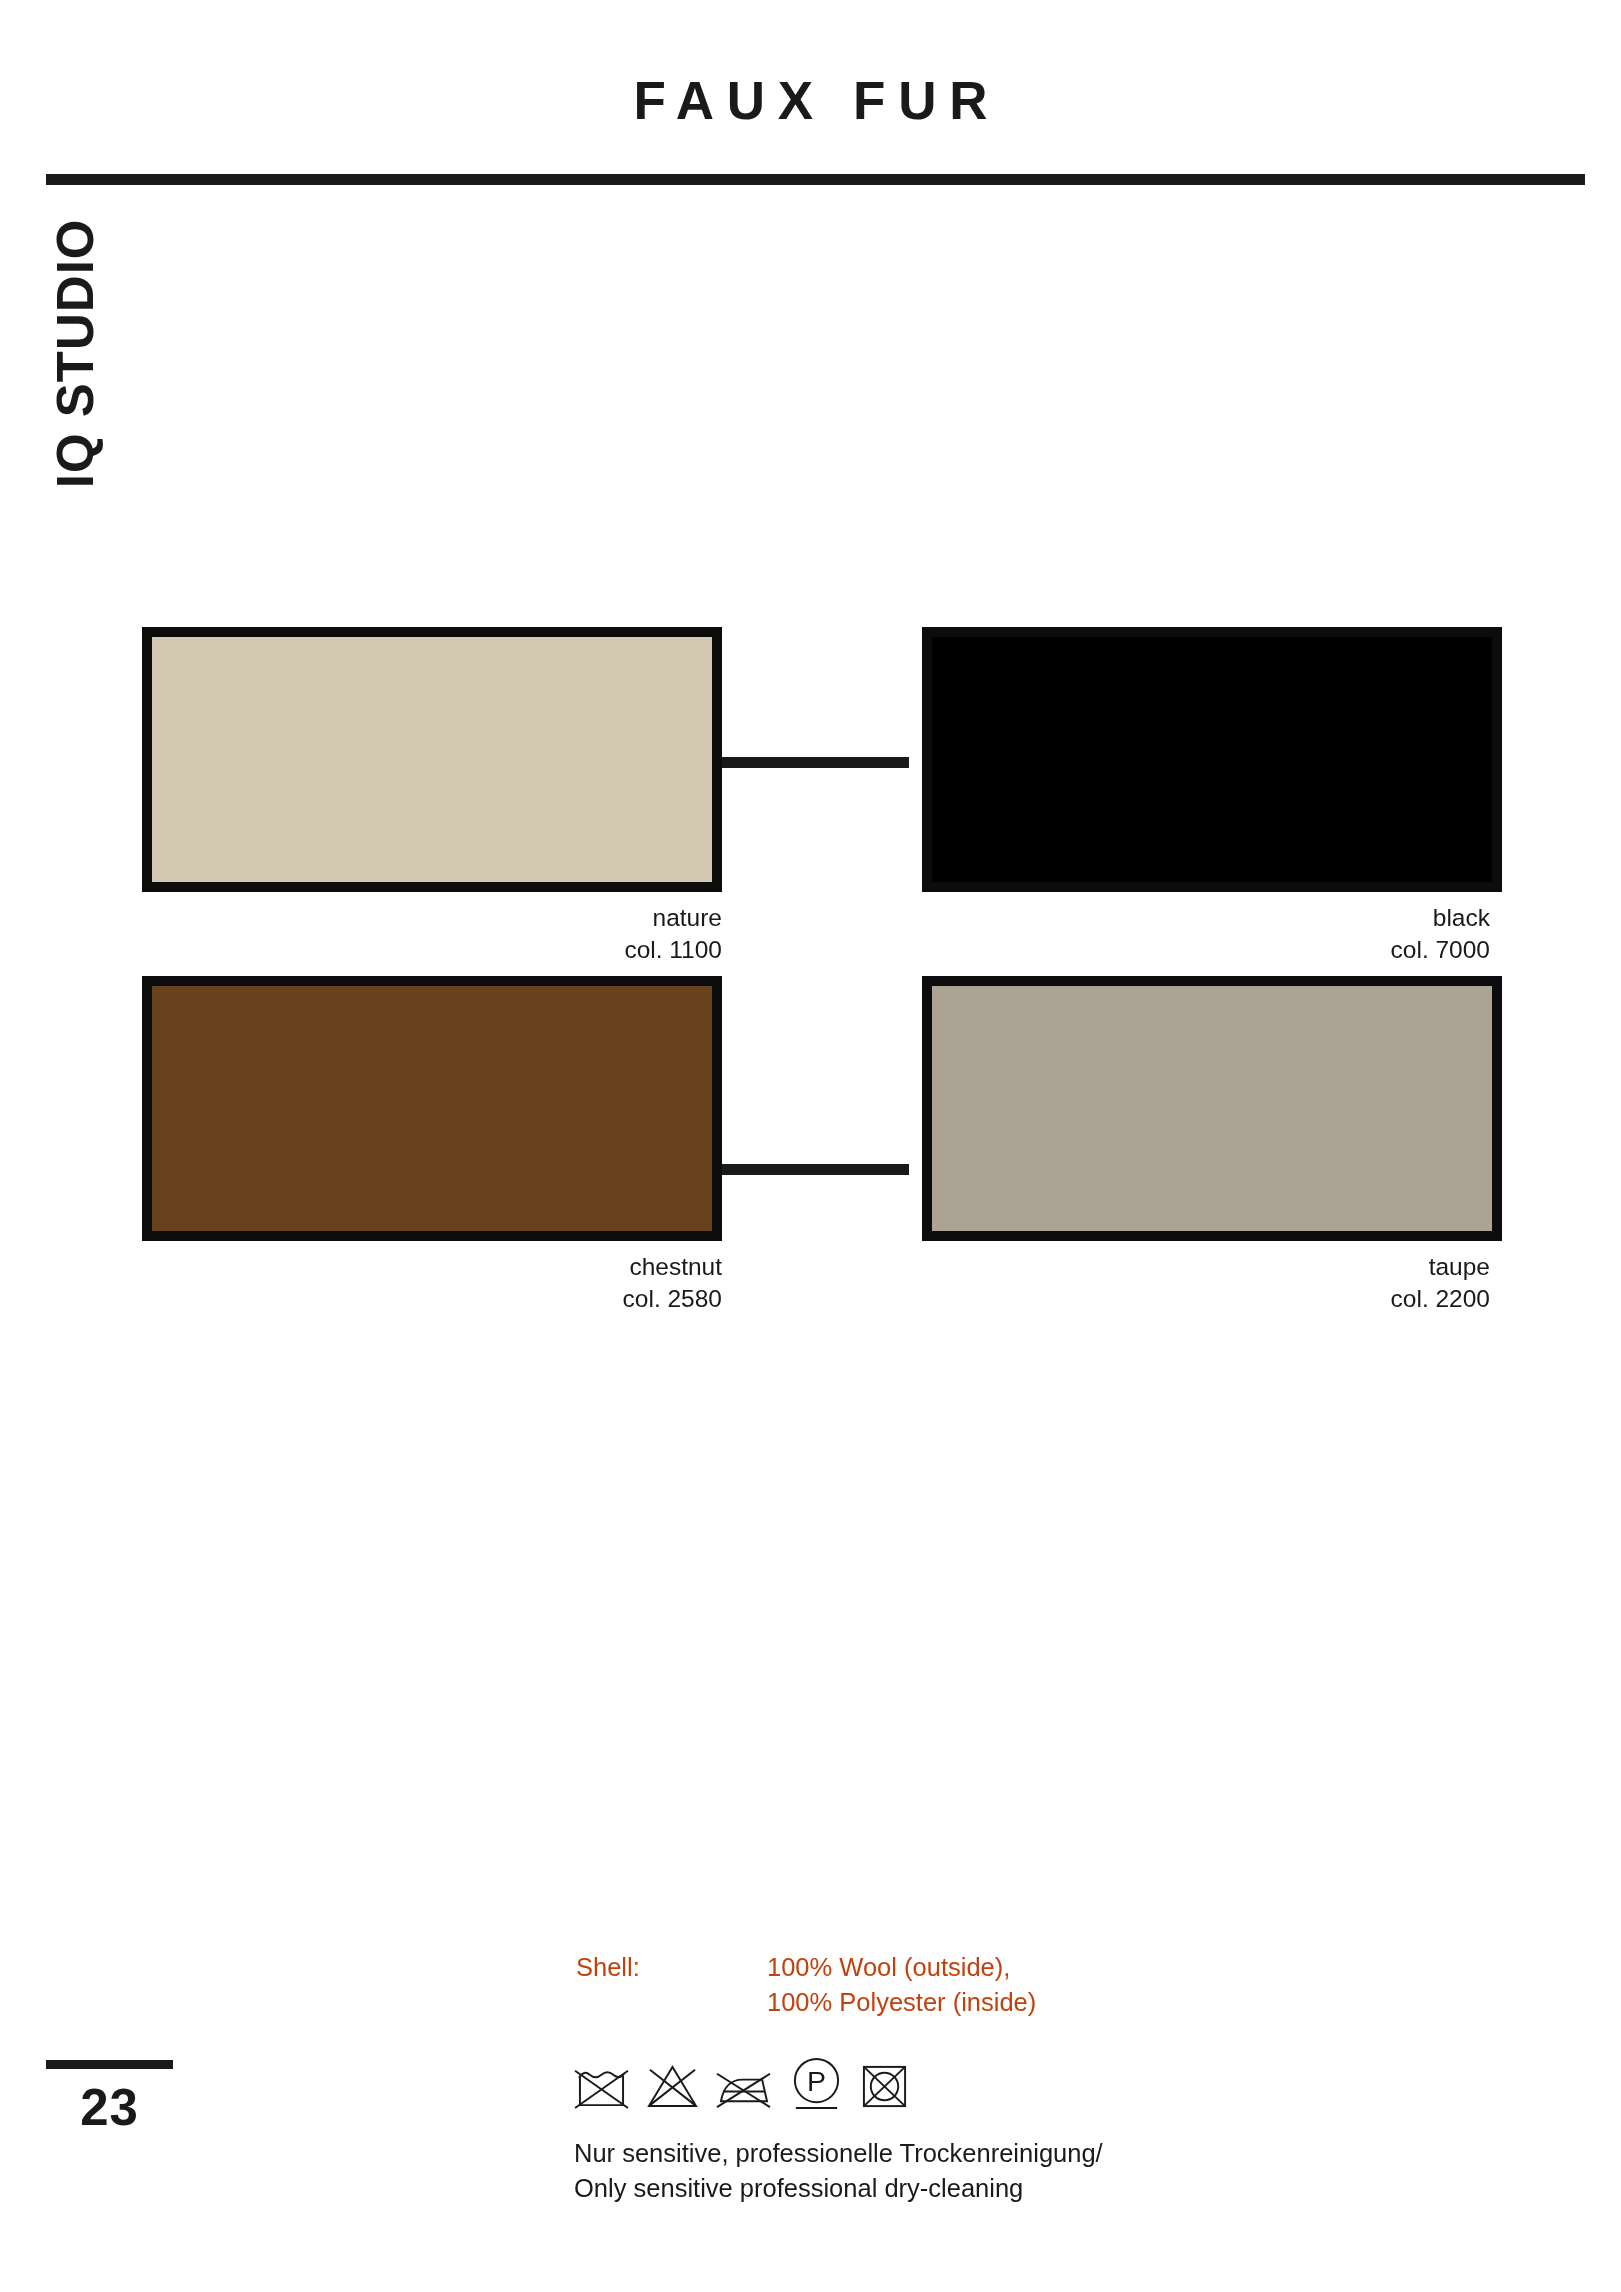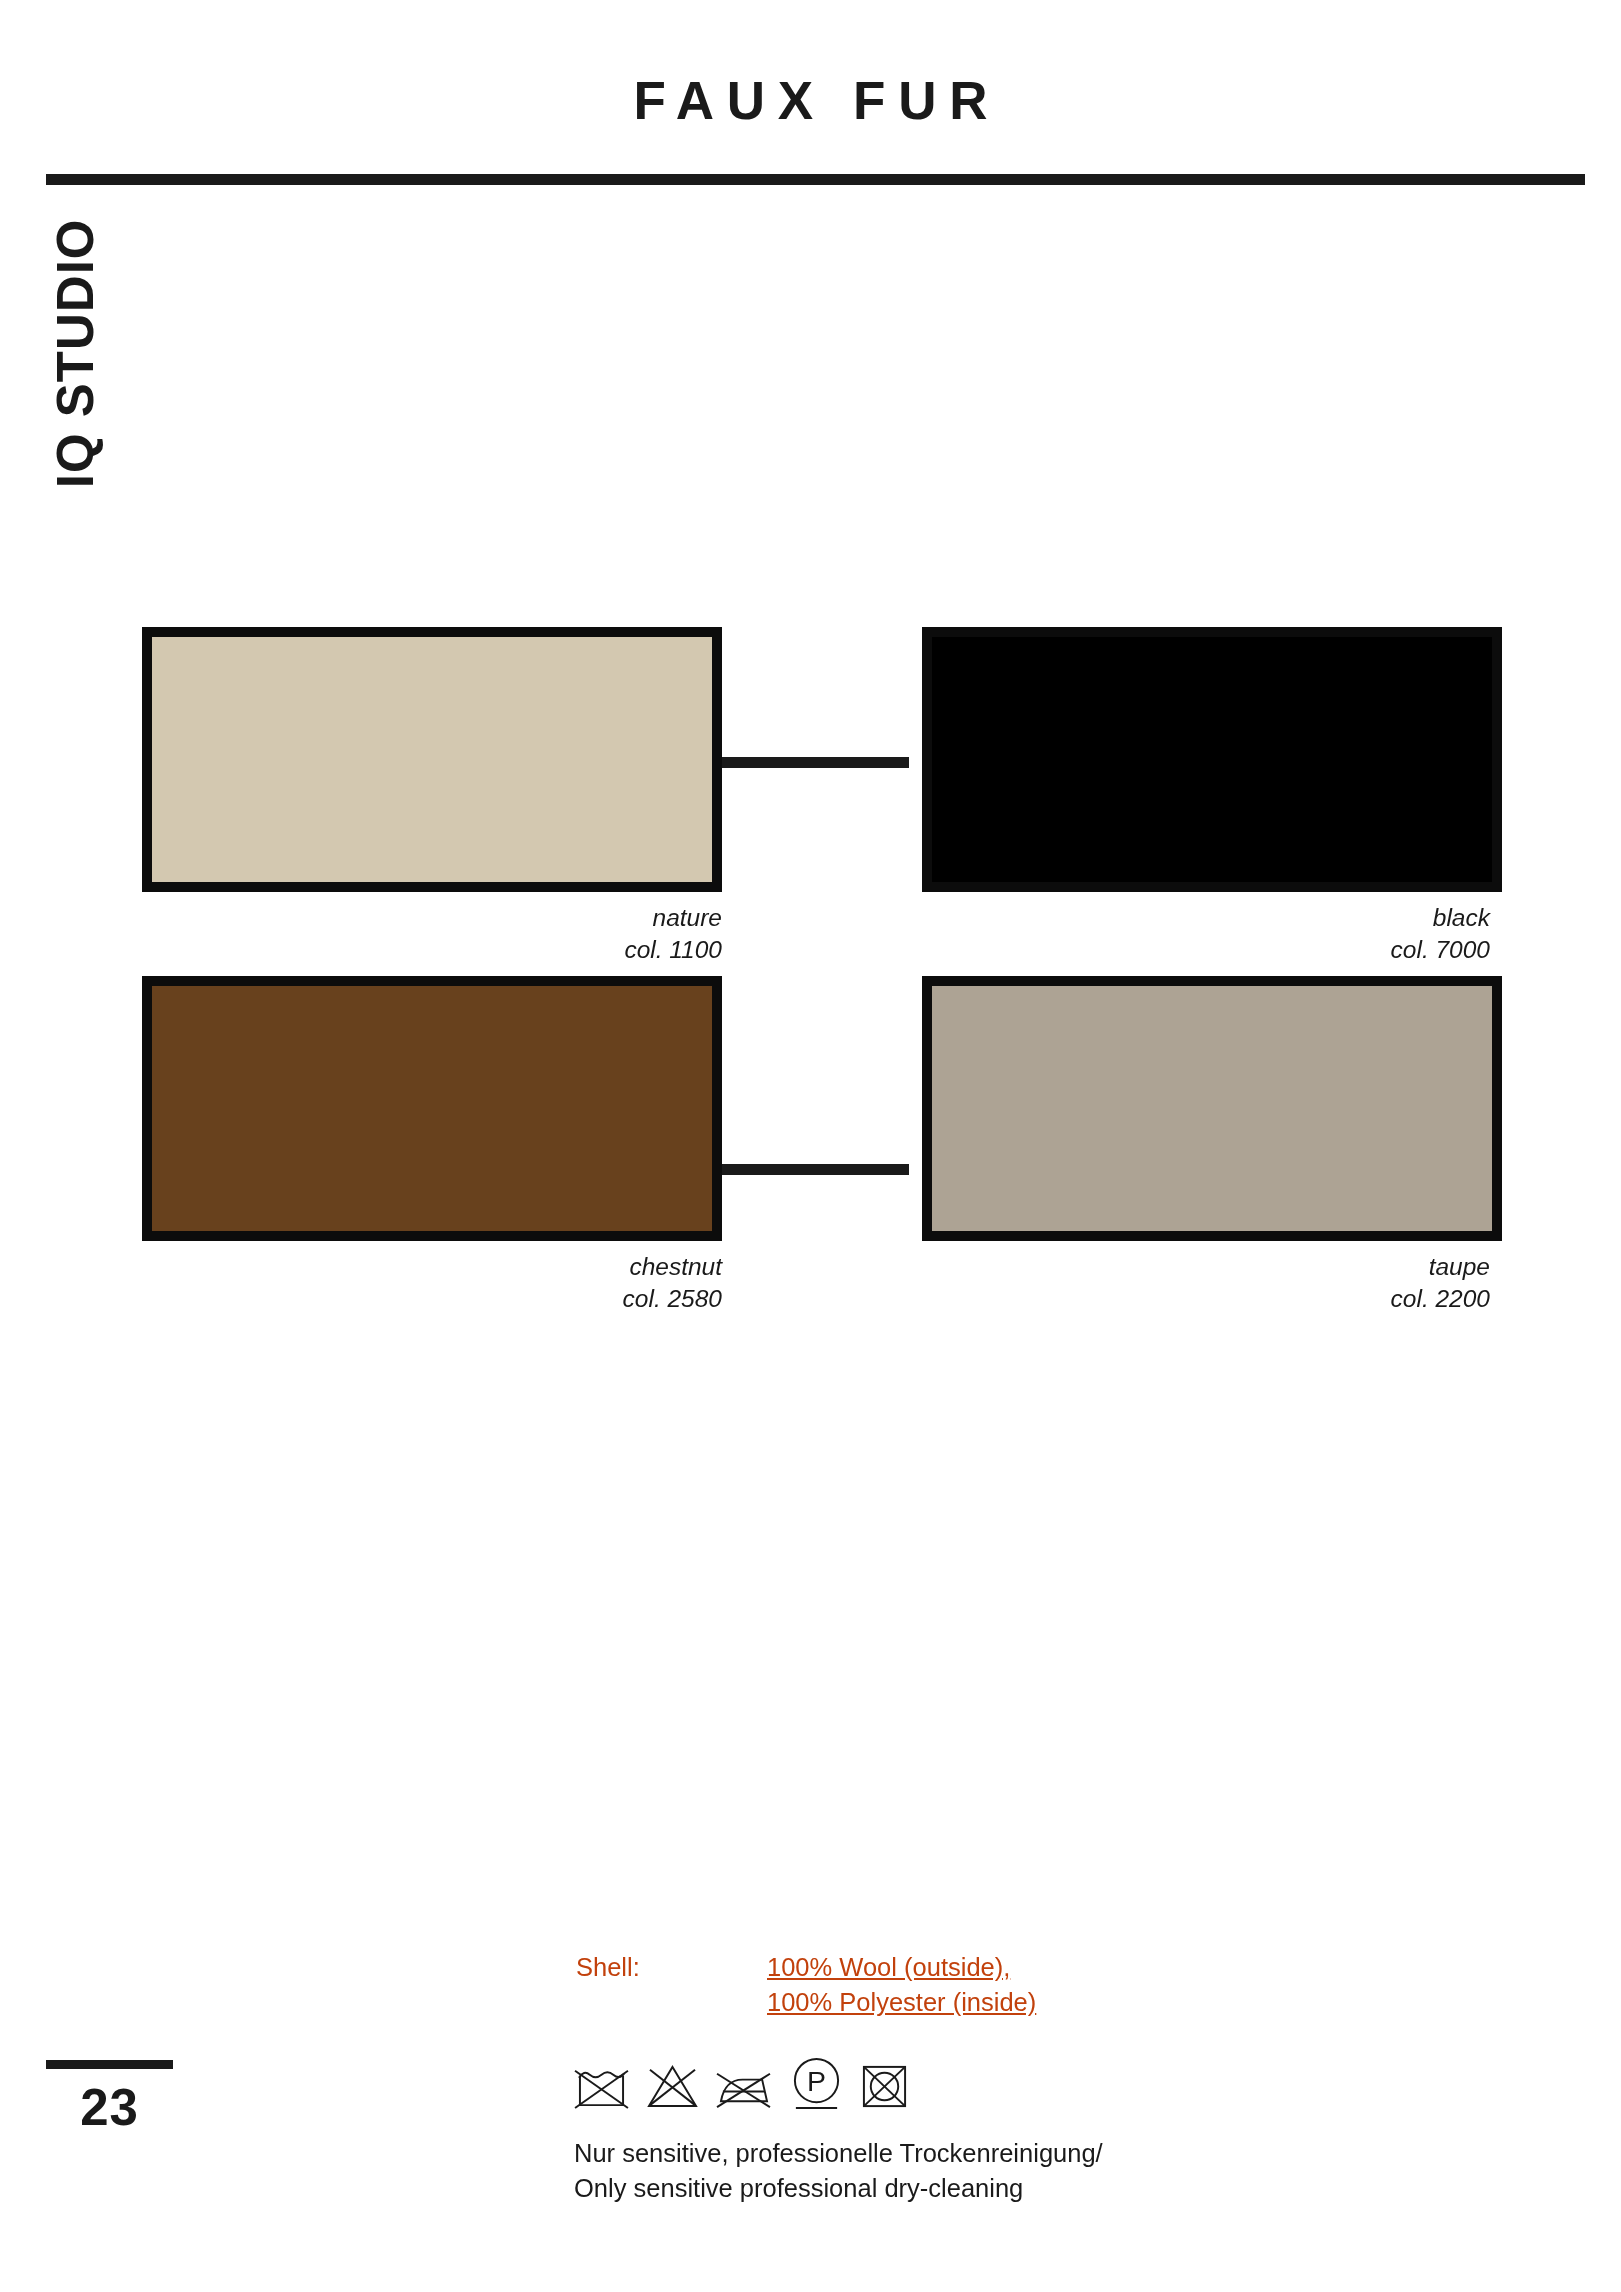--- a/index.html
+++ b/index.html
@@ -76,21 +76,20 @@
   .swatch-grid {
     position: absolute;
     left: 0;
     top: 627px;
     width: 1621px;
   }
 
   .swatch-row {
     position: relative;
     height: 349px;
-    font-style: italic;
   }
 
   .swatch-cell {
     position: absolute;
     top: 0;
     width: 580px;
   }
 
   .swatch-cell.left  { left: 142px; }
   .swatch-cell.right { left: 910px; padding-left: 12px; }
@@ -136,21 +135,21 @@
     left: 576px;
     top: 0;
     font-size: 25.5px;
     line-height: 1.38;
     color: #c2410c;
     display: flex;
     gap: 5px;
   }
 
   .composition-label { width: 186px; flex: none; }
-  .composition-value { white-space: pre-line; text-decoration: underline; }
+  .composition-value { white-space: pre-line; }
 
   .care-symbols {
     position: absolute;
     left: 574px;
     top: 106px;
     display: flex;
     align-items: flex-end;
     gap: 17.6px;
   }
 

